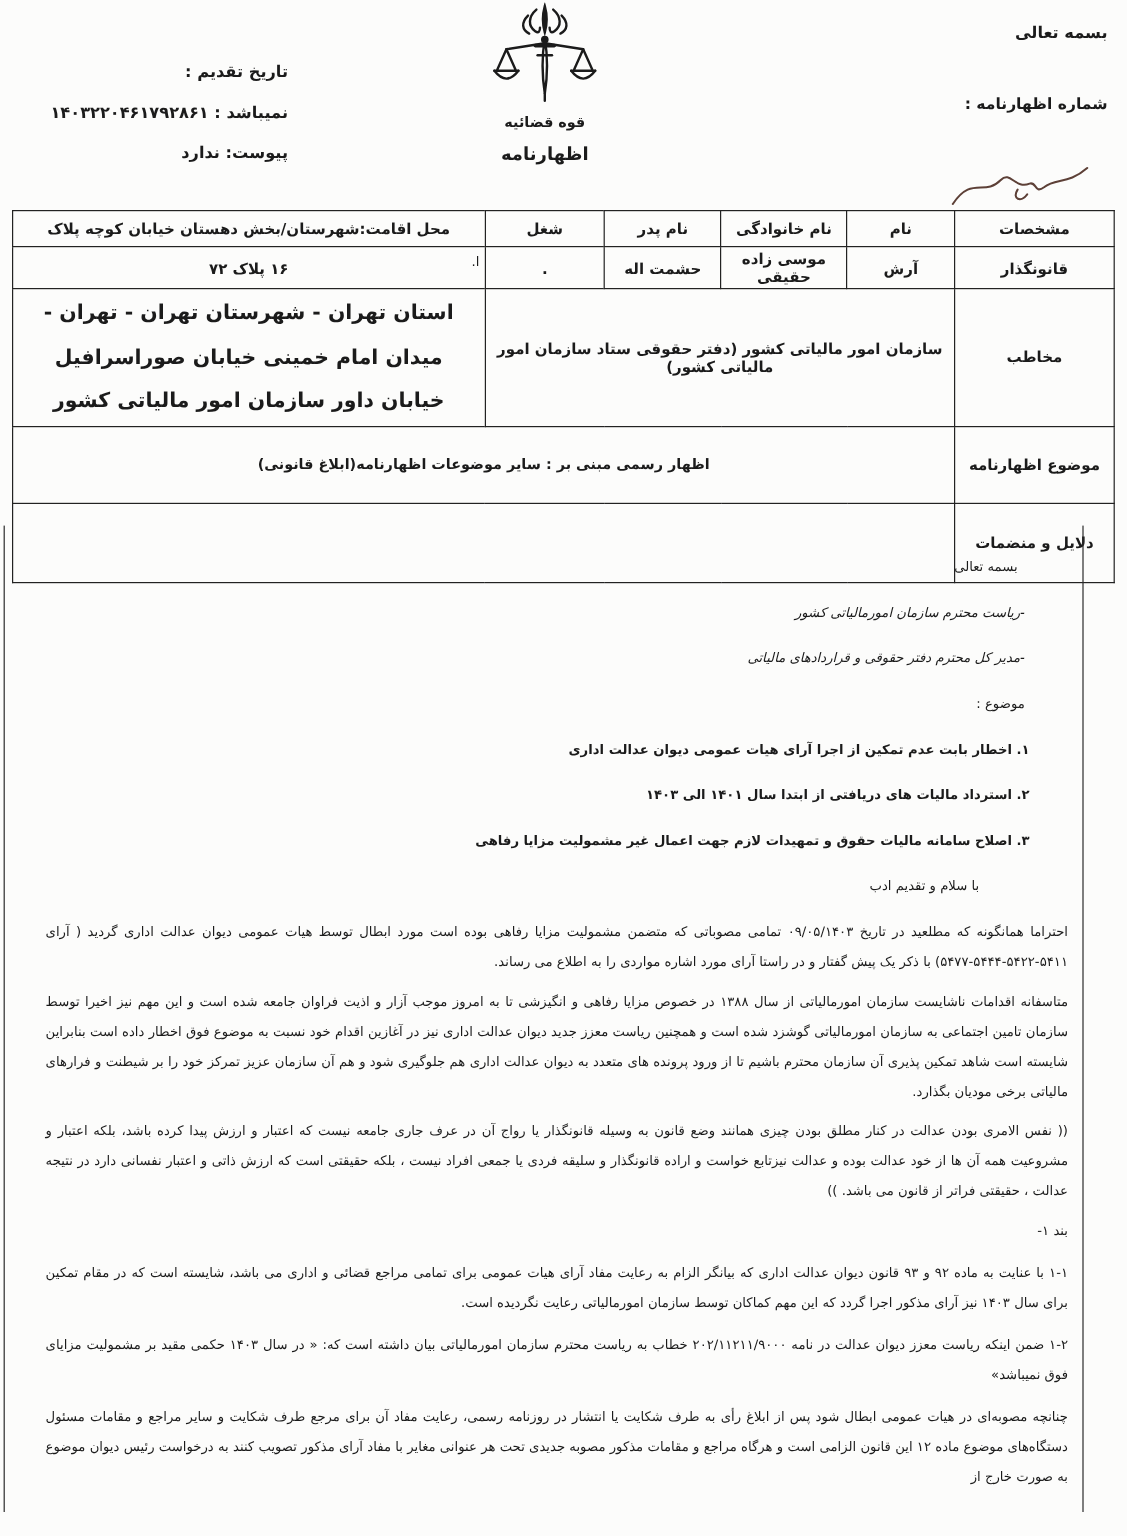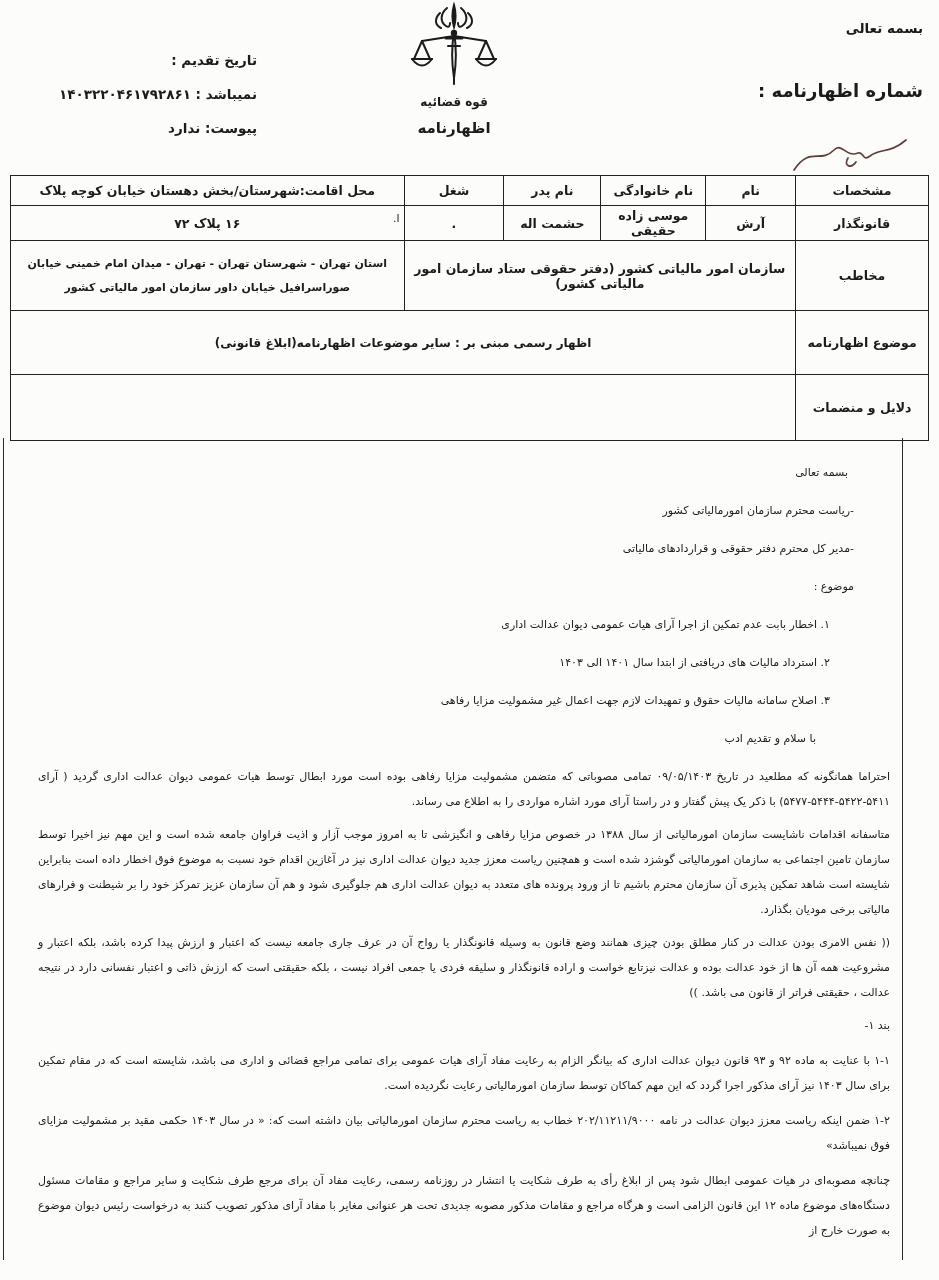--- a/index.html
+++ b/index.html
@@ -7,49 +7,49 @@
   body {
     width: 939px; height: 1280px;
     position: relative;
     background: #fcfcfb;
     color: #1b1b1b;
     font-family: "DejaVu Sans", sans-serif;
     direction: rtl;
     overflow: hidden;
   }
   .hdr-bismillah { position:absolute; top:20px; right:16px; font-size:13.5px; font-weight:bold; }
-  .hdr-decl-no   { position:absolute; top:80px; right:16px; font-size:18px; font-weight:bold; }
+  .hdr-decl-no   { position:absolute; top:80px; right:16px; font-size:13px; font-weight:bold; }
   .emblem { position:absolute; top:2px; left:394px; width:120px; text-align:center; }
   .emblem svg { display:block; margin:0 auto; }
   .emblem .org-name  { font-size:12px; font-weight:bold; margin-top:1px; }
   .emblem .form-title{ font-size:15px; font-weight:bold; margin-top:10px; }
-  .hdr-left { position:absolute; top:44px; left:41px; width:216px; text-align:right;
+  .hdr-left { position:absolute; top:44px; left:24px; width:216px; text-align:right;
               font-size:13.5px; font-weight:bold; line-height:2.5; }
   .hdr-left .num { letter-spacing:1px; }
   .signature { position:absolute; top:134px; left:790px; width:120px; height:44px; z-index:3; }
 
   table.spec { position:absolute; top:175px; left:10px; width:919px;
                border-collapse:collapse; font-size:12.5px; font-weight:bold; background:transparent; }
   table.spec td { border:1.7px solid #222; text-align:center; vertical-align:middle; padding:2px 6px; }
   td.res-hdr { text-align:right; padding-right:10px; }
   td.res-val { position:relative; }
   td.res-val .stray { position:absolute; right:4px; top:6px; font-size:11px; font-weight:normal; }
-  td.addr { text-align:justify; padding:4px 14px; line-height:2.15; font-size:11px; }
+  td.addr { text-align:justify; padding:4px 14px; line-height:2.15; font-size:17px; }
   td.subj-content { text-align:right; vertical-align:top; padding:5px 10px; font-size:12px; }
   td.evid-content { }
 
   .body-box { position:absolute; top:438px; left:3px; width:900px; height:822px;
               border-left:1.6px solid #2b2b2b; border-right:1.6px solid #2b2b2b;
               padding:22px 12px 0 34px; font-size:11px; line-height:25px;
               text-align:right; overflow:hidden; }
   .b-single { margin:0 0 13px 0; }
   .b-bismillah   { margin-right:42px; }
-  .b-addressee   { margin-right:36px; }
+  .b-addressee   { margin-right:36px;font-style:italic; }
   .b-subj-label  { margin-right:36px; }
-  .b-item        { margin-right:60px; }
+  .b-item        { margin-right:32px;font-weight:bold; }
   .b-salutation  { margin-right:74px; }
   .b-para { text-align:justify; margin:0 0 8px 0; }
   .b-band { margin:0 0 10px 0; }
   .b-band-item { text-align:justify; margin:0 0 10px 0; }
   .b-closing { text-align:justify; margin:0; }
 </style>
 </head>
 <body>
 
 <div class="hdr-bismillah">بسمه تعالی</div>

